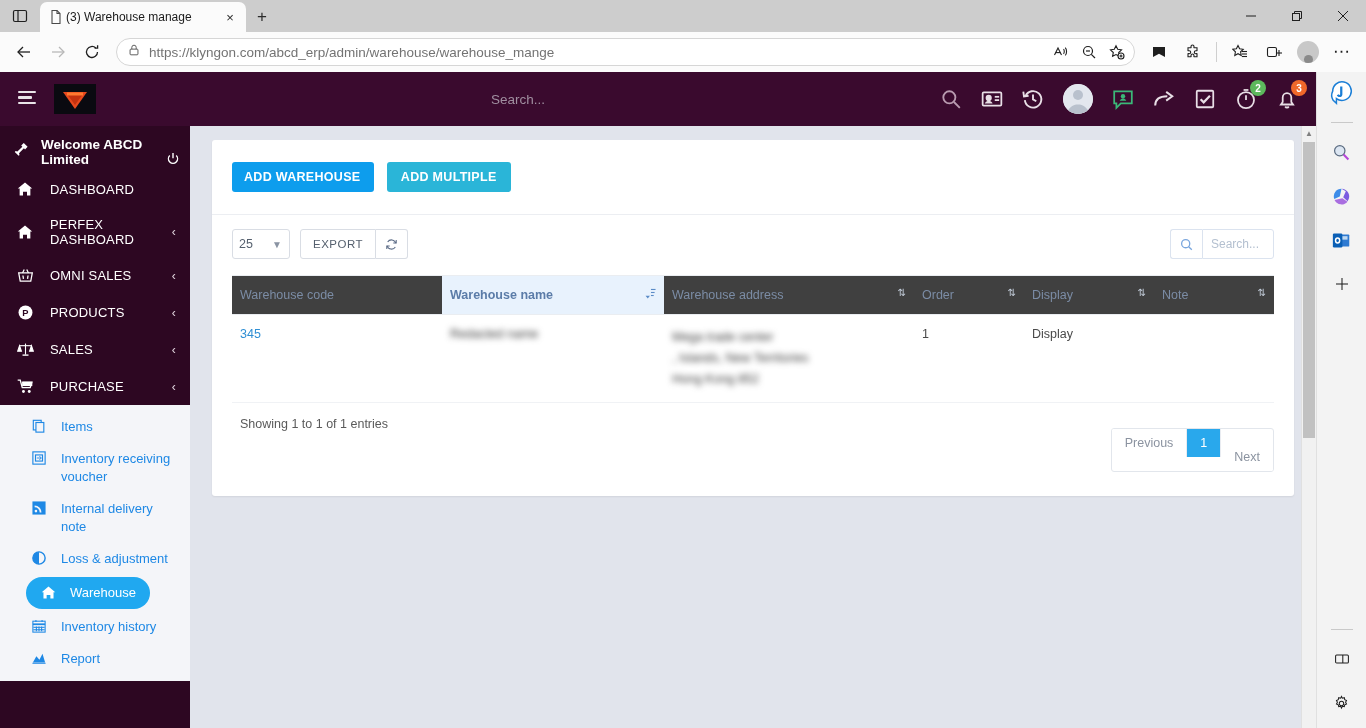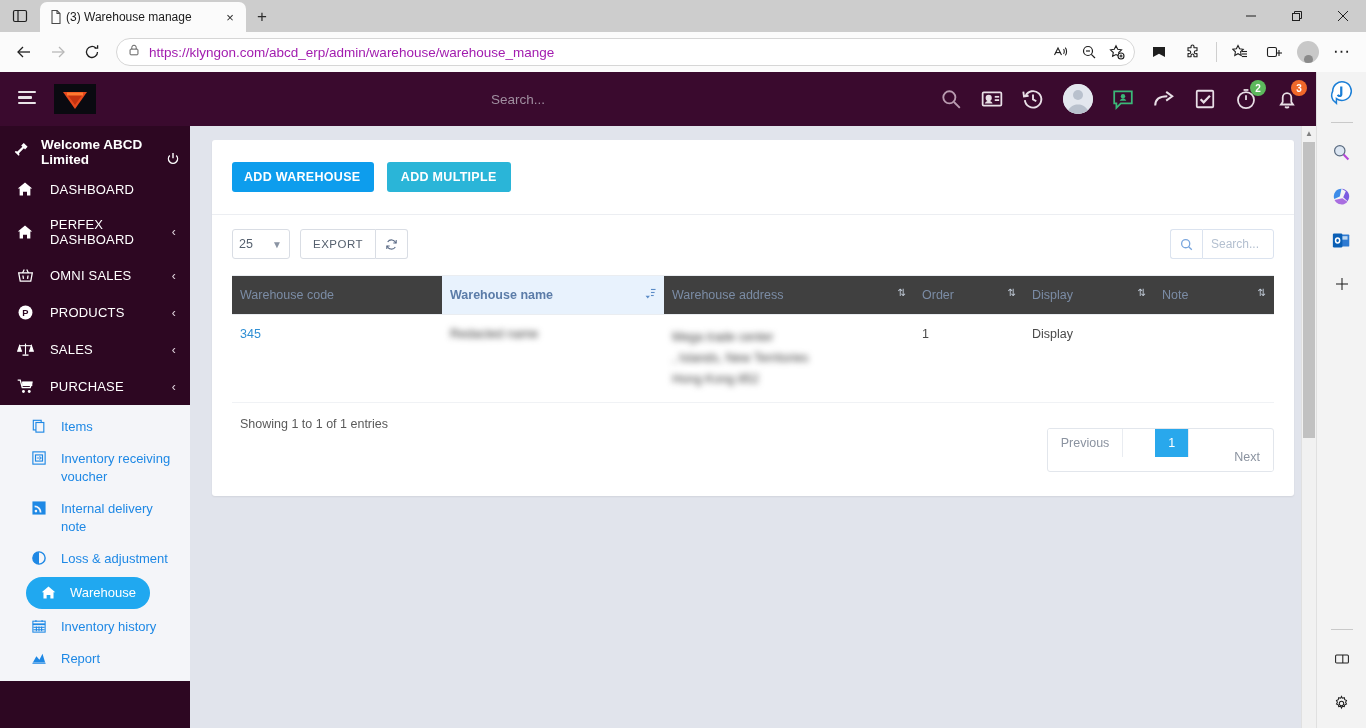--- a/index.html
+++ b/index.html
@@ -42,21 +42,21 @@
   }
   .navbtn { width: 32px; height: 32px; border-radius: 4px; display: flex;
     align-items: center; justify-content: center; }
   .navbtn svg { width: 16px; height: 16px; }
   .urlbar {
     flex: 1; height: 28px; background: #ffffff; border-radius: 14px; margin: 0 6px;
     display: flex; align-items: center; padding: 0 4px 0 10px; gap: 8px;
     border: 1px solid #d6d6d6;
   }
   .urlbar .lock svg { width: 14px; height: 14px; }
-  .urlbar .url { font-size: 13.5px; color: #a21caf; flex: 1; white-space: nowrap; overflow: hidden;}
+  .urlbar .url { font-size: 13.5px; color: #737373; flex: 1; white-space: nowrap; overflow: hidden;}
   .urlbar-actions { display: flex; align-items: center; gap: 2px; }
   .urlbar-actions .navbtn { width: 26px; height: 26px; }
   .navbar .sep { width: 1px; height: 20px; background: #cfcfcf; margin: 0 5px;}
   .profile-av { width: 22px; height: 22px; border-radius: 50%; background: #c8c8c8;
      display:flex;align-items:flex-end;justify-content:center; overflow:hidden;}
   .profile-av .head { width:9px;height:9px;border-radius:50%;background:#8a8a8a;margin-bottom:-1px;}
   .dots { font-size: 17px; color: #1f1f1f; letter-spacing: 1px; line-height: 10px;}
 
   .body-area { flex: 1; display: flex; background: #ffffff; position: relative; }
   .viewport { flex: 1; position: relative; overflow: hidden; background: #e1e4ec; }
@@ -186,21 +186,21 @@
   table.dt tbody td {
     padding: 12px 10px 12px 8px; font-size: 12.5px; color: #4a4a4a;
     border-bottom: 1px solid #f0f2f5; vertical-align: top;
   }
   table.dt tbody td.link { color: #2f8fd4; }
   .blur { filter: blur(3.2px); color: #3a3a3a; display: inline-block; }
   .addr-line { display: block; line-height: 21px; }
 
   .table-foot { display: flex; align-items: flex-start; padding: 14px 20px 24px 28px; }
   .showing { font-size: 12.5px; color: #5a5a5a; }
-  .pager { margin-left: auto; display: flex; border: 1px solid #e2e6ec; border-radius: 3px; overflow: hidden; margin-top: 11px; gap: 32px;}
+  .pager { margin-left: auto; display: flex; border: 1px solid #e2e6ec; border-radius: 3px; overflow: hidden; margin-top: 11px;}
   .pager .pg {
     padding: 0 13px; height: 28px; display: flex; align-items: center; font-size: 12.5px;
     color: #8b93a0; background: #fff; border-right: 1px solid #e9ecf1;
   }
   .pager .pg:last-child { border-right: none; margin-top: 14px; }
   .pager .pg.on { background: #29a8ec; color: #fff; }
 
   
   .pg-scroll {
     position: absolute; right: 0; top: 0; width: 15px; height: 100%;

